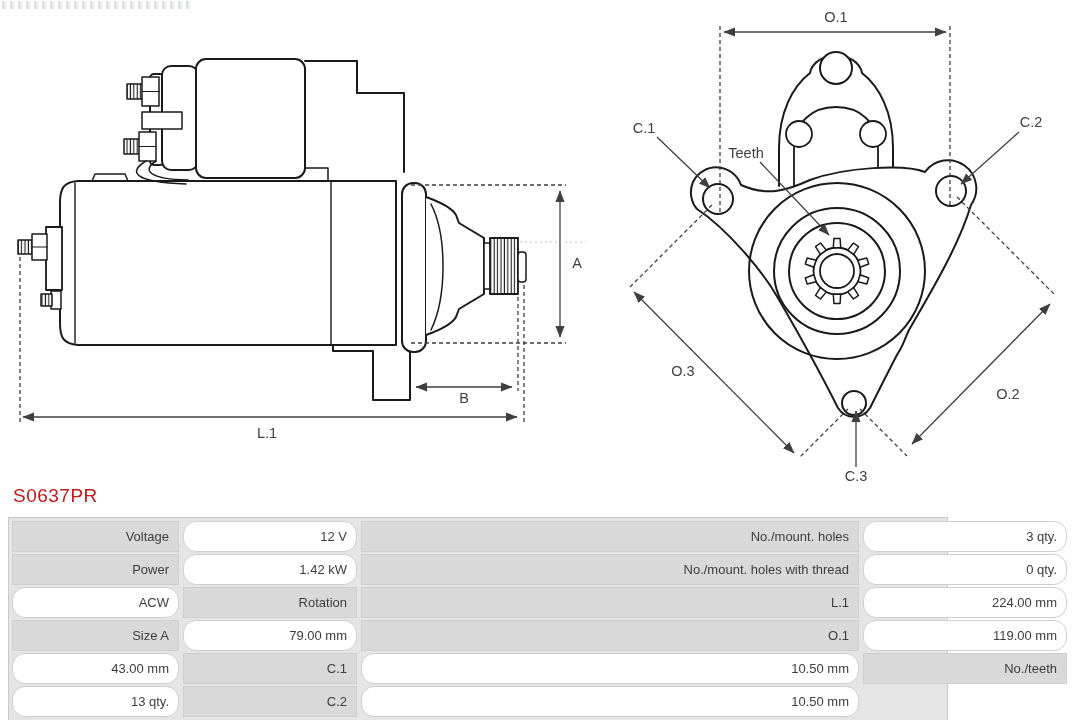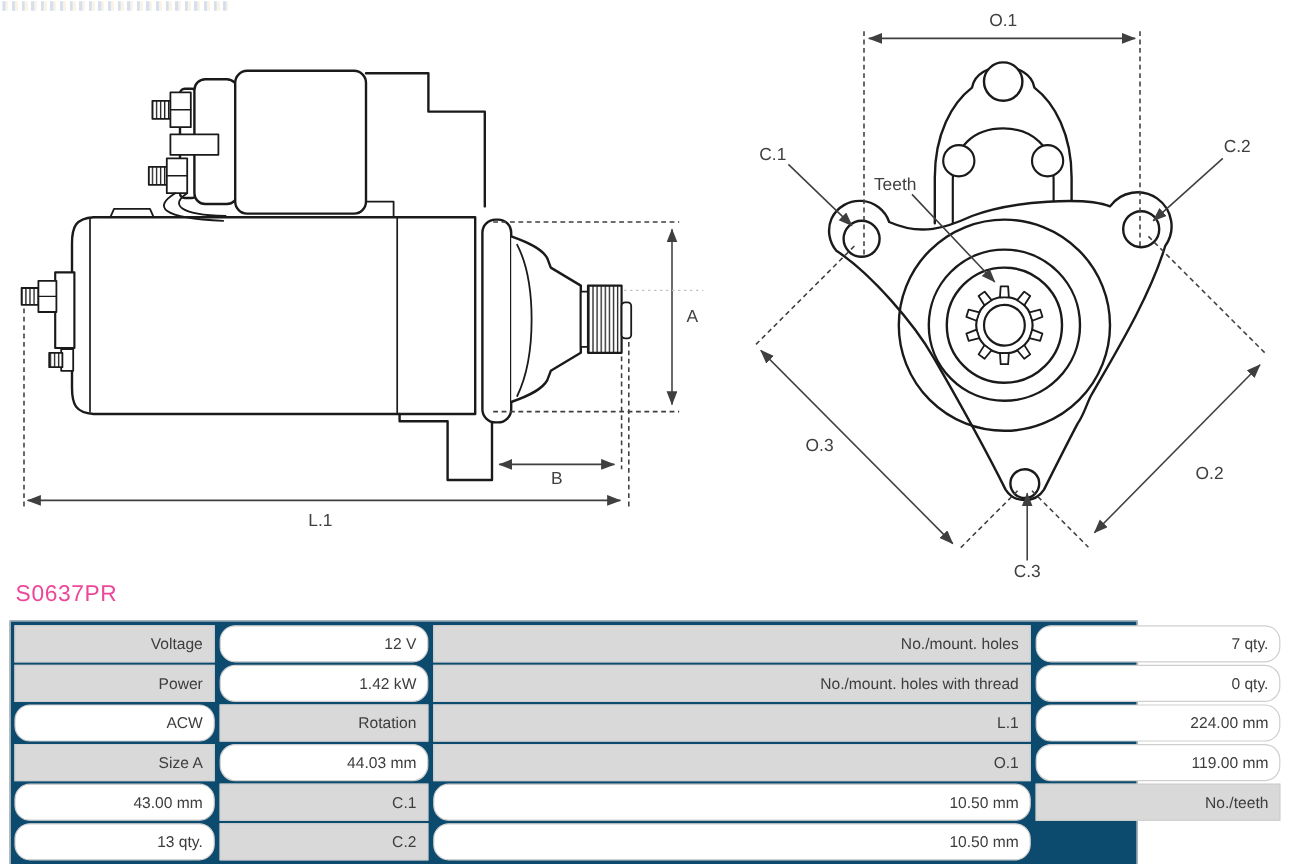--- a/index.html
+++ b/index.html
@@ -8,25 +8,25 @@
     font-family:"Liberation Sans", sans-serif;overflow:hidden;
   }
   .watermark{
     position:absolute;left:2px;top:1px;width:188px;height:8px;opacity:.55;
     background:
       repeating-linear-gradient(90deg, rgba(120,150,195,.55) 0 2px, rgba(235,210,160,.45) 3px 5px, transparent 5px 8px);
   }
   svg text{font-family:"Liberation Sans", sans-serif;}
   .part-number{
     position:absolute;left:13px;top:485px;
-    font-size:19px;line-height:22px;color:#ec4899;letter-spacing:.5px;
+    font-size:19px;line-height:22px;color:#b91c1c;letter-spacing:.5px;
   }
   .spec-table{
     position:absolute;left:8px;top:517px;width:940px;box-sizing:border-box;
-    background:#0c4a6e;border:1px solid #c9c9c9;padding:3px;
+    background:#e5e5e5;border:1px solid #c9c9c9;padding:3px;
     display:grid;grid-template-columns:167px 174px 498px 204px;
     grid-auto-rows:31px;column-gap:4px;row-gap:2px;
   }
   .cell{
     box-sizing:border-box;border:1px solid #cfcfcf;
     display:flex;align-items:center;justify-content:flex-end;
     padding-right:9px;font-size:13px;color:#3d3d3d;white-space:nowrap;overflow:hidden;
   }
   .cell.label{background:#d9d9d9;}
   .cell.value{background:#ffffff;border-radius:13px;}
@@ -171,34 +171,34 @@
     <text x="856" y="481">C.3</text>
   </g>
 </svg>
 
 <div class="part-number">S0637PR</div>
 
 <div class="spec-table">
   <div class="cell label">Voltage</div>
   <div class="cell value">12 V</div>
   <div class="cell label">No./mount. holes</div>
-  <div class="cell value">7 qty.</div>
+  <div class="cell value">3 qty.</div>
 
   <div class="cell label">Power</div>
   <div class="cell value">1.42 kW</div>
   <div class="cell label">No./mount. holes with thread</div>
   <div class="cell value">0 qty.</div>
 
   <div class="cell value">ACW</div>
   <div class="cell label">Rotation</div>
   <div class="cell label">L.1</div>
   <div class="cell value">224.00 mm</div>
 
   <div class="cell label">Size A</div>
-  <div class="cell value">44.03 mm</div>
+  <div class="cell value">79.00 mm</div>
   <div class="cell label">O.1</div>
   <div class="cell value">119.00 mm</div>
 
   <div class="cell value">43.00 mm</div>
   <div class="cell label">C.1</div>
   <div class="cell value">10.50 mm</div>
 
   <div class="cell label">No./teeth</div>
   <div class="cell value">13 qty.</div>
   <div class="cell label">C.2</div>

